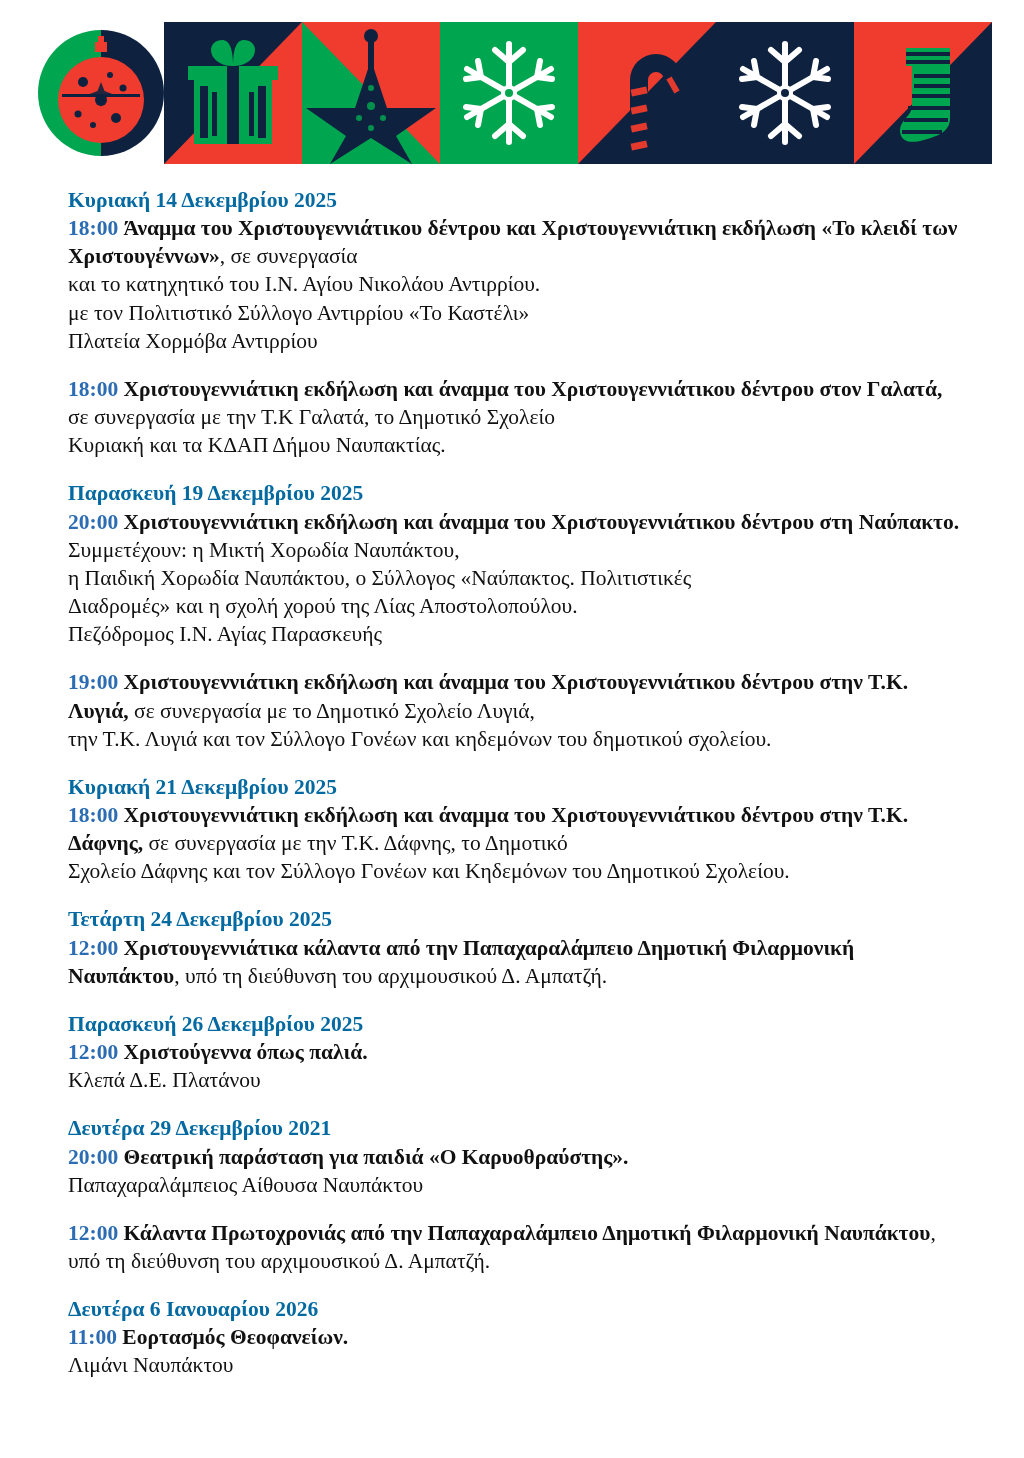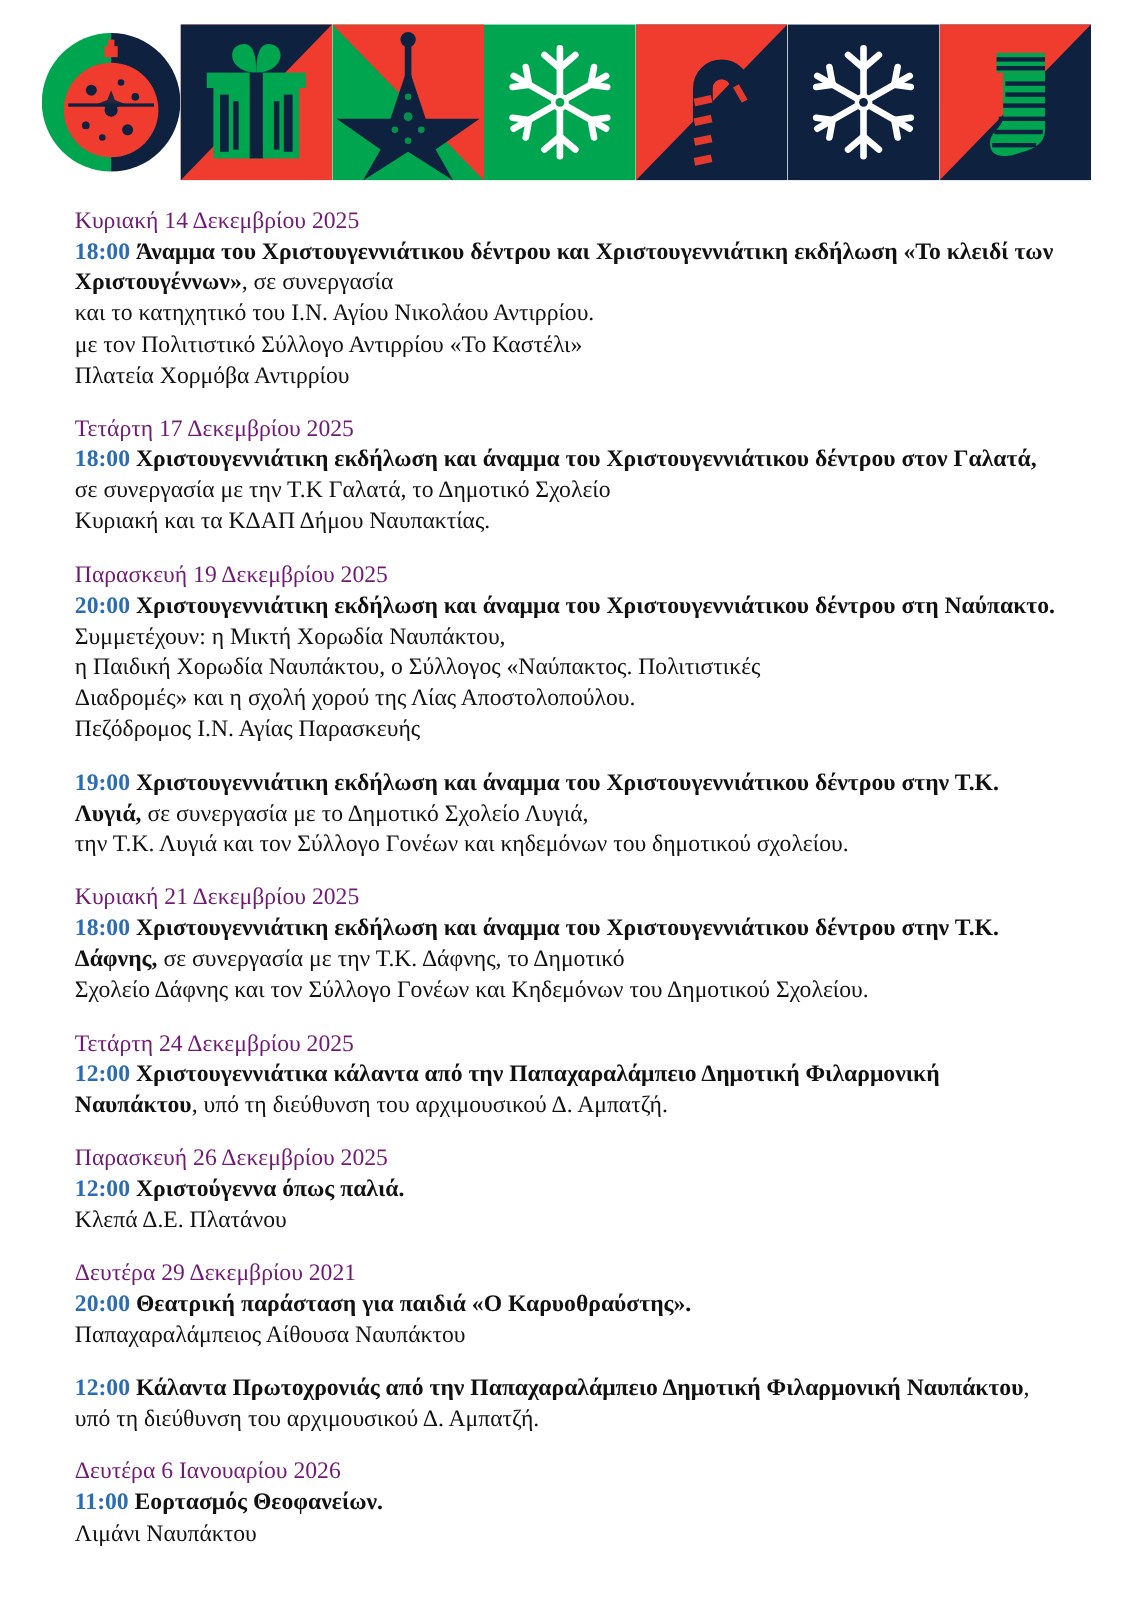--- a/index.html
+++ b/index.html
@@ -47,22 +47,22 @@
     left: 68px;
     top: 186px;
     width: 900px;
     font-size: 21.5px;
     line-height: 1.31;
   }
   .event { margin-bottom: 20px; }
   .event:last-child { margin-bottom: 0; }
 
   .ev-date {
-    font-weight: normal;
-    color: #701a75;
+    font-weight: bold;
+    color: #0369a1;
   }
   .ev-line { color: #111111; }
   .ev-time {
     color: #2b6cb3;
     font-weight: bold;
     text-align: right;
   }
   .ev-strong { font-weight: bold; }
   .ev-rest { font-weight: normal; }
   .ev-plain { font-weight: normal; }
@@ -233,21 +233,20 @@
 
 <div class="content" id="events-list">
     <div class="event">
       <div class="ev-date">Κυριακή 14 Δεκεμβρίου 2025</div>
       <div class="ev-line"><span class="ev-time">18:00</span> <span class="ev-strong">Άναμμα του Χριστουγεννιάτικου δέντρου και Χριστουγεννιάτικη εκδήλωση «Το κλειδί των Χριστουγέννων»</span><span class="ev-rest">, σε συνεργασία</span></div>
       <div class="ev-plain">και το κατηχητικό του Ι.Ν. Αγίου Νικολάου Αντιρρίου.</div>
       <div class="ev-plain">με τον Πολιτιστικό Σύλλογο Αντιρρίου «Το Καστέλι»</div>
       <div class="ev-venue">Πλατεία Χορμόβα Αντιρρίου</div>
     </div>
     <div class="event">
-      <div class="ev-date">Τετάρτη 17 Δεκεμβρίου 2025</div>
       <div class="ev-line"><span class="ev-time">18:00</span> <span class="ev-strong">Χριστουγεννιάτικη εκδήλωση και άναμμα του Χριστουγεννιάτικου δέντρου στον Γαλατά,</span><span class="ev-rest"> σε συνεργασία με την Τ.Κ Γαλατά, το Δημοτικό Σχολείο</span></div>
       <div class="ev-plain">Κυριακή και τα ΚΔΑΠ Δήμου Ναυπακτίας.</div>
     </div>
     <div class="event">
       <div class="ev-date">Παρασκευή 19 Δεκεμβρίου 2025</div>
       <div class="ev-line"><span class="ev-time">20:00</span> <span class="ev-strong">Χριστουγεννιάτικη εκδήλωση και άναμμα του Χριστουγεννιάτικου δέντρου στη Ναύπακτο.</span><span class="ev-rest"> Συμμετέχουν: η Μικτή Χορωδία Ναυπάκτου,</span></div>
       <div class="ev-plain">η Παιδική Χορωδία Ναυπάκτου, ο Σύλλογος «Ναύπακτος. Πολιτιστικές</div>
       <div class="ev-plain">Διαδρομές» και η σχολή χορού της Λίας Αποστολοπούλου.</div>
       <div class="ev-venue">Πεζόδρομος Ι.Ν. Αγίας Παρασκευής</div>
     </div>

